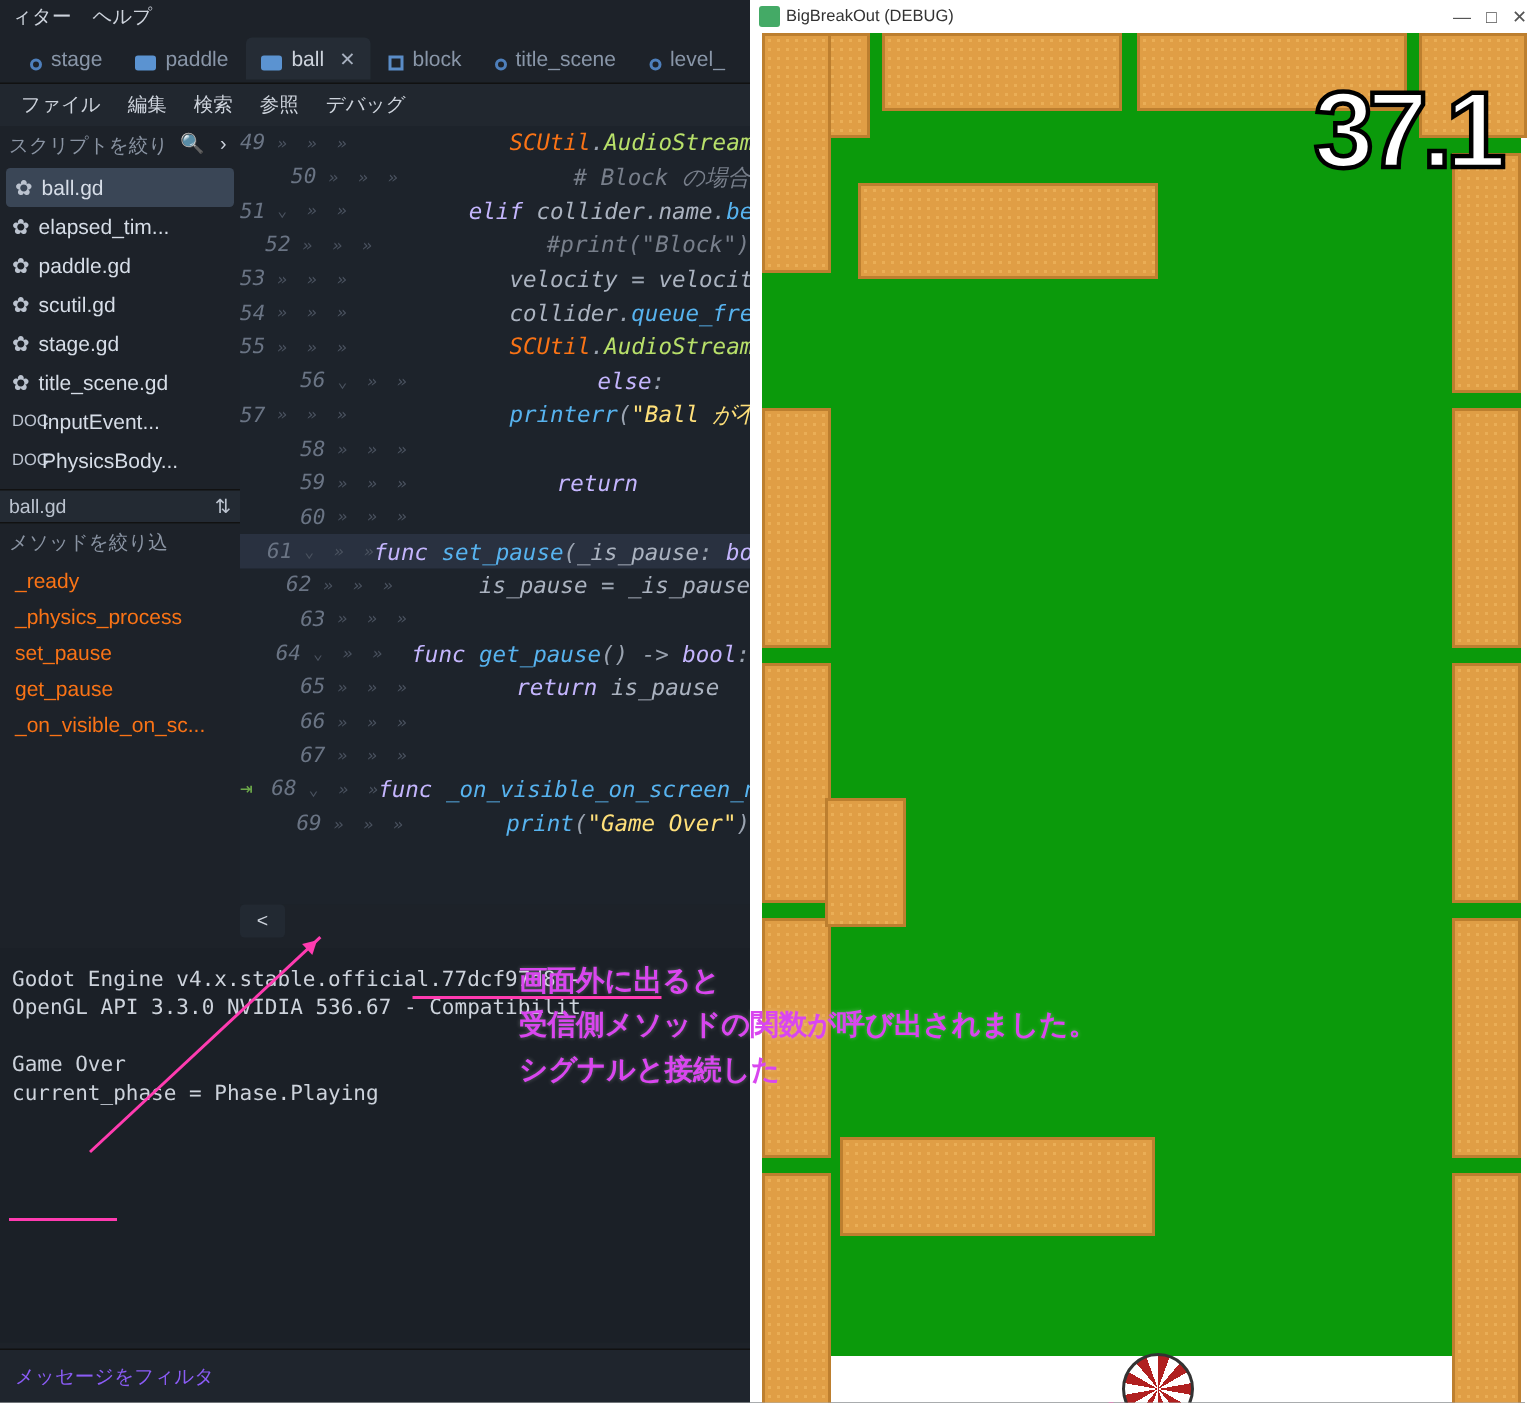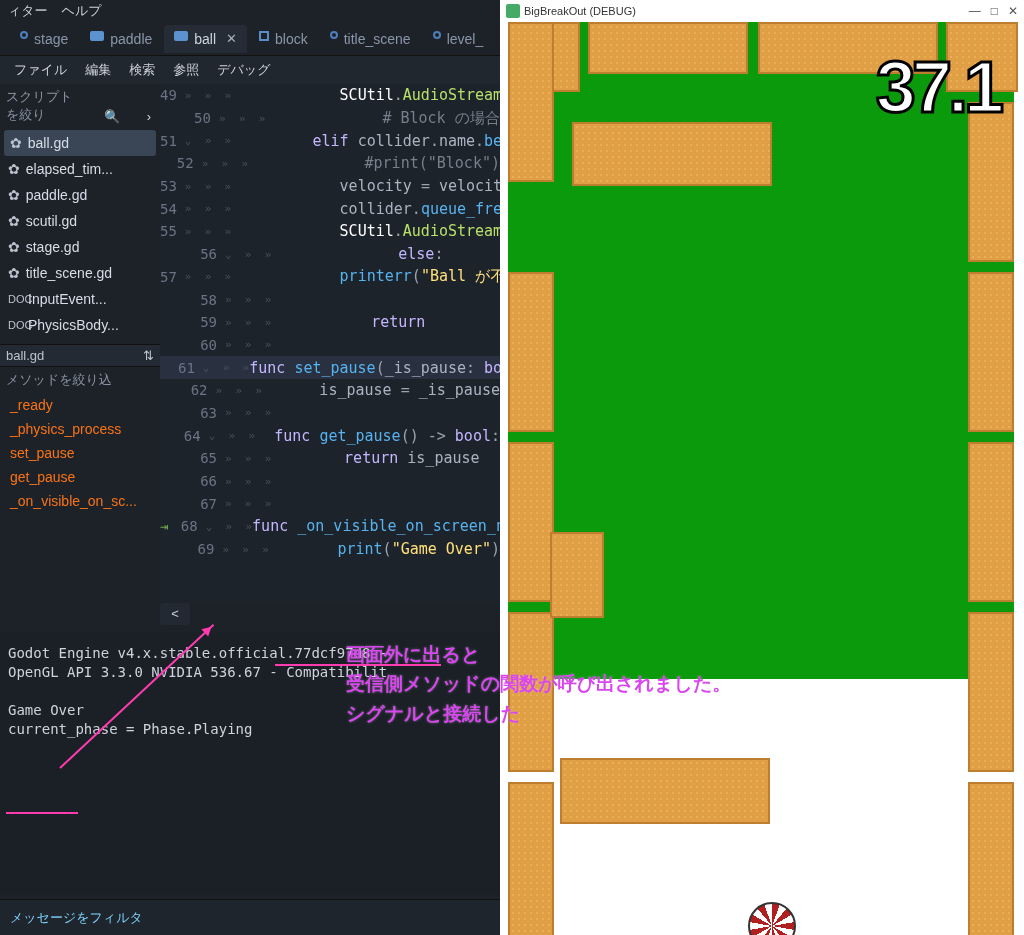--- a/index.html
+++ b/index.html
@@ -1,57 +1,57 @@
 <!DOCTYPE html>
 <html><head>
 <meta charset="utf-8">
 <style>
 * { margin:0; padding:0; box-sizing:border-box; }
 body { width:1024px; height:935px; background:#1d2229; font-family:"Segoe UI",sans-serif; color:#cdd3dc; font-size:13px; overflow:hidden; position:relative; }
 .topbar { height:22px; display:flex; align-items:center; padding-left:8px; gap:14px; color:#cdd3dc; font-size:13px; }
 .tabbar { height:34px; display:flex; align-items:center; gap:2px; padding-left:10px; border-bottom:1px solid #111; }
-.tab { display:flex; align-items:flex-start; gap:6px; padding:6px 10px; color:#8996a8; border-radius:4px 4px 0 0; font-size:14px; }
+.tab { display:flex; align-items:flex-end; gap:6px; padding:6px 10px; color:#8996a8; border-radius:4px 4px 0 0; font-size:14px; }
 .tab.active { background:#252c35; color:#cdd3dc; }
 .circle { width:8px;height:8px;border-radius:50%;border:2px solid #4e7fbb;display:inline-block; }
 .sprite-icon{ width:14px;height:10px;background:#5b93d1;display:inline-block;border-radius:2px;}
 .square-icon{width:10px;height:10px;border:2px solid #5a8cc7;display:inline-block;}
 .close-x{color:#a7b0bf;margin-left:4px;font-size:13px;}
 .menubar{height:28px;display:flex;align-items:center;gap:18px;padding-left:14px;font-size:13px;color:#cdd3dc;background:#21272f;}
 .left-col{position:absolute;left:0;top:84px;width:160px;}
-.filter-row{display:flex;align-items:flex-end;padding:4px 6px;gap:20px;color:#8a94a3;font-size:13px;}
+.filter-row{display:flex;align-items:flex-start;padding:4px 6px;gap:4px;color:#8a94a3;font-size:13px;}
 .filter-input{flex:1;color:#8a94a3;}
 .btn-glyph{color:#cdd3dc;padding:0 3px;}
 .script-list{padding:2px 0;}
 .script-item{display:flex;align-items:center;gap:6px;padding:5px 8px;font-size:14px;color:#d6dde7;}
 .script-item.sel{background:#3a4656;border-radius:3px;margin:0 4px;padding-left:6px;}
 .gear{color:#bbc3cf;}
 .doc-icon{font-size:11px;color:#bbc3cf;display:inline-block;width:14px;text-align:center;}
 .mini-row{display:flex;align-items:center;justify-content:space-between;padding:3px 6px;color:#bbc3cf;background:#232a33;margin-top:4px;border-top:1px solid #111;border-bottom:1px solid #111;}
 .method-list .method{padding:4px 10px;font-size:14px;color:#f97316;}
 .code-area{position:absolute;left:160px;top:84px;right:524px;bottom:332px;background:#1d232b;font-family:Consolas,monospace;font-size:15px;overflow:hidden;}
-.code-line{display:flex;align-items:center;height:22.7px;white-space:pre;}
+.code-line{display:flex;align-items:center;height:22.7px;white-space:pre;font-style:italic;}
 .gutter{width:65px;text-align:right;padding-right:8px;color:#6a7484;font-size:14px;display:flex;justify-content:flex-end;align-items:center;gap:4px;}
 .gutter .sig{color:#6ca84a;}
 .fold-marks{width:92px;color:#4a525f;font-size:11px;}
 .hl-line{background:#293140;padding-left:18px;}
 .code-text{color:#abb3c0;}
 .kw-red{color:#c4b5fd;}
 .kw-func{color:#57b3ef;}
-.kw-type{color:#ffffff;}
+.kw-type{color:#f97316;}
 .kw-mem{color:#b8e06a;}
 .kw-str{color:#ffe07a;}
 .kw-com{color:#787f8b;}
 .kw-sym{color:#9aa3b0;}
 .back-arrow{position:absolute;left:160px;top:603px;width:30px;height:22px;background:#222932;color:#cdd3dc;text-align:center;line-height:22px;border-radius:3px;}
 .output-panel{position:absolute;left:0;top:632px;width:500px;bottom:40px;background:#1b2027;color:#cdd3dc;font-family:Consolas,monospace;font-size:14px;padding:12px 8px;line-height:1.35;}
-.filter-msg{position:absolute;left:0;bottom:0;width:500px;height:36px;display:flex;align-items:center;padding:0 10px;color:#7dd3fc;background:#1f252d;border-top:1px solid #111;}
+.filter-msg{position:absolute;left:0;bottom:0;width:500px;height:36px;display:flex;align-items:center;padding:0 10px;color:#8b5cf6;background:#1f252d;border-top:1px solid #111;}
 .game-window{position:absolute;left:500px;top:0;width:524px;height:935px;background:#fff;}
 .game-titlebar{height:22px;background:#fff;display:flex;align-items:center;padding:0 6px;font-size:11px;color:#333;justify-content:space-between;}
 .win-btns{display:flex;gap:10px;color:#555;font-size:12px;}
-.game-canvas{position:absolute;left:8px;top:22px;width:506px;height:657px;background:#0b9a0b;}
+.game-canvas{position:absolute;left:8px;top:22px;width:506px;height:882px;background:#0b9a0b;}
 .brick{position:absolute;background:#d79b4a;background-image:radial-gradient(#e0aa5a 1px,transparent 1px),radial-gradient(#c98c3d 1px,transparent 1px);background-size:6px 6px;border:2px solid #b77f36;filter:contrast(1.1);}
 .score{position:absolute;right:14px;top:24px;font-size:72px;font-weight:900;color:#fff;-webkit-text-stroke:3px #000;font-family:Arial,sans-serif;letter-spacing:-4px;}
 .ball{position:absolute;width:48px;height:48px;border-radius:50%;background:repeating-conic-gradient(#b02020 0 20deg,#fff 20deg 40deg);border:2px solid #333;left:240px;top:880px;}
 .annotation{position:absolute;color:#d946ef;font-size:19px;font-weight:700;line-height:1.55;text-shadow:0 0 3px rgba(255,255,255,0.3);}
 .arrow-line{position:absolute;background:#ff3bb0;transform-origin:left center;height:2px;}
 .arrow-line::after{content:'';position:absolute;right:-2px;top:-4px;border:5px solid transparent;border-left:9px solid #ff3bb0;}
 .underline-red{position:absolute;height:2px;background:#ff3bb0;}
 </style>
 </head>
 <body>

